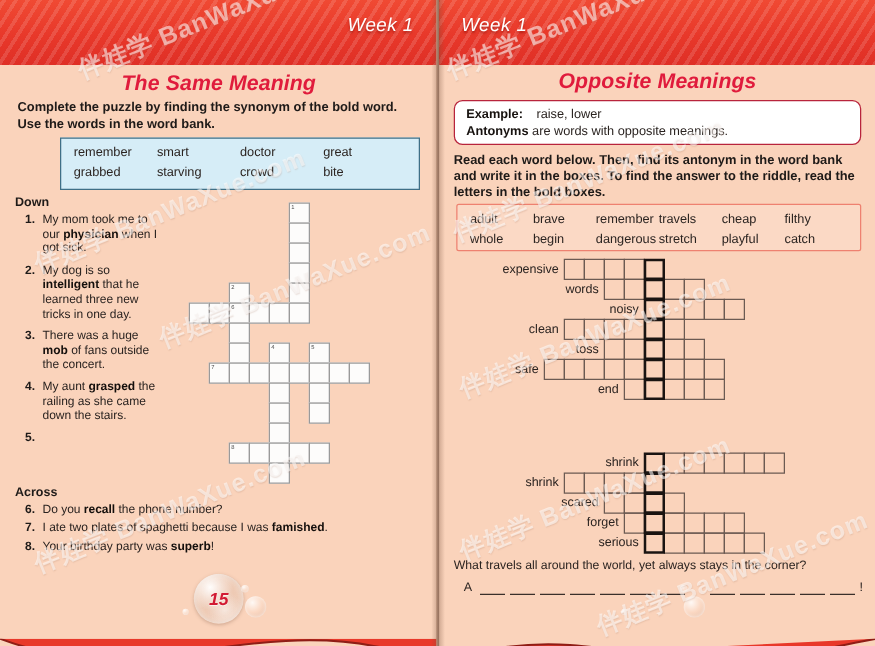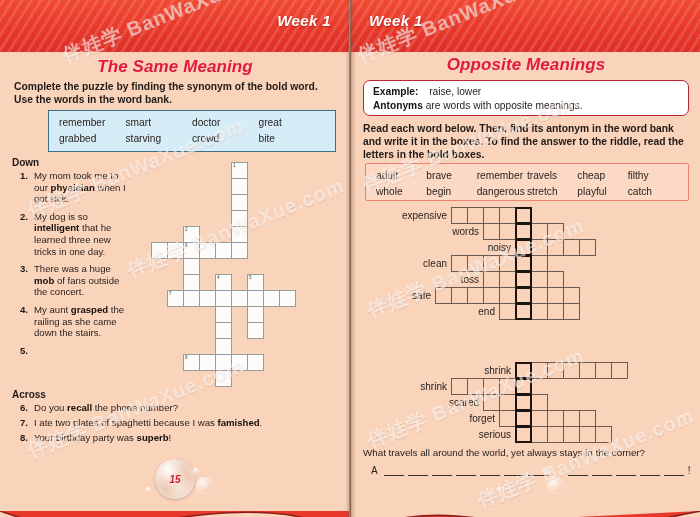--- a/index.html
+++ b/index.html
@@ -43,21 +43,21 @@
       linear-gradient(180deg, #f04a33 0%, #e8382a 55%, #df2f26 100%);
     z-index: 10;
   }
   .banner-wave {
     position: absolute; left: 0; bottom: -20px; width: 350px; height: 26px;
     z-index: 11;
   }
   .banner-wave svg { display: block; }
   .week-label {
     position: absolute; top: 12px;
-    font-size: 15px; font-weight: bold; font-style: italic;
+    font-size: 15px; font-weight: normal; font-style: italic;
     color: #ffffff; letter-spacing: .4px;
     text-shadow: 0 1px 2px rgba(120,10,5,.55);
     z-index: 14;
   }
   .page.left  .week-label { right: 18px; }
   .page.right .week-label { left: 18px; }
 
   
   .page-title {
     position: absolute; left: 0; width: 350px; text-align: center;
@@ -155,21 +155,21 @@
     position: absolute; left: 155px; top: 4px; width: 40px; height: 40px;
     border-radius: 50%;
     background:
       radial-gradient(circle at 33% 27%, rgba(255,255,255,.95) 0%, rgba(255,255,255,.42) 26%, rgba(255,255,255,.06) 46%),
       radial-gradient(circle at 62% 72%, rgba(255,255,255,.55) 0%, rgba(255,255,255,0) 38%),
       radial-gradient(circle at 50% 50%, rgba(205,170,150,.30) 58%, rgba(150,110,90,.42) 88%, rgba(120,85,68,.15) 100%);
     box-shadow: inset 0 0 6px rgba(255,255,255,.85), 0 1px 3px rgba(130,90,70,.35);
     display: flex; align-items: center; justify-content: center;
   }
   .bubble .pn {
-    font-size: 10px; font-weight: bold; font-style: italic; color: #d21b33;
+    font-size: 14px; font-weight: bold; font-style: italic; color: #d21b33;
     text-shadow: 0 1px 0 rgba(255,255,255,.6);
   }
   .bub-sm {
     position: absolute; border-radius: 50%;
     background: radial-gradient(circle at 35% 30%, rgba(255,255,255,.85) 0%, rgba(255,255,255,.12) 48%, rgba(160,120,100,.22) 100%);
     box-shadow: inset 0 0 3px rgba(255,255,255,.8);
   }
   .bub-sm.b1 { left: 196px; top: 22px; width: 17px; height: 17px; }
   .bub-sm.b2 { left: 193px; top: 13px; width: 6px;  height: 6px; }
   .bub-sm.b3 { left: 146px; top: 32px; width: 5px;  height: 5px; }

